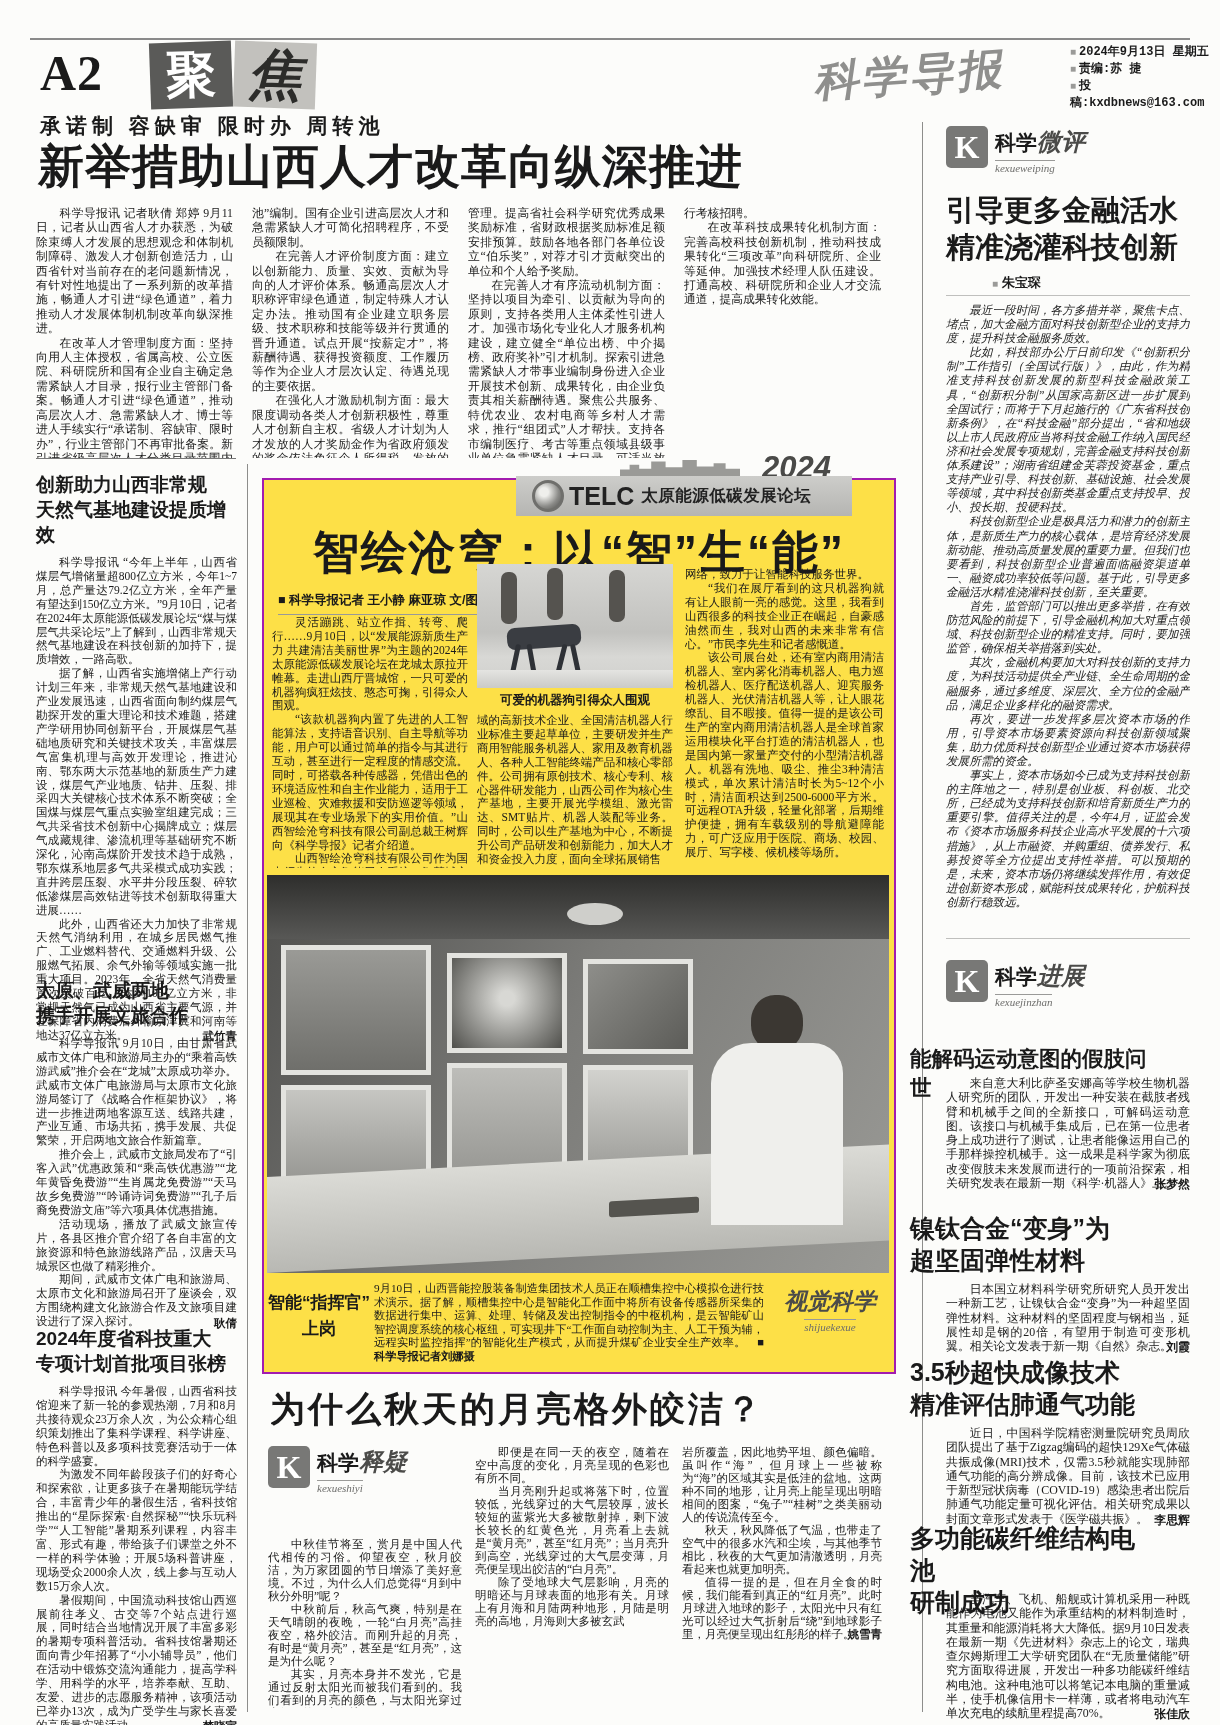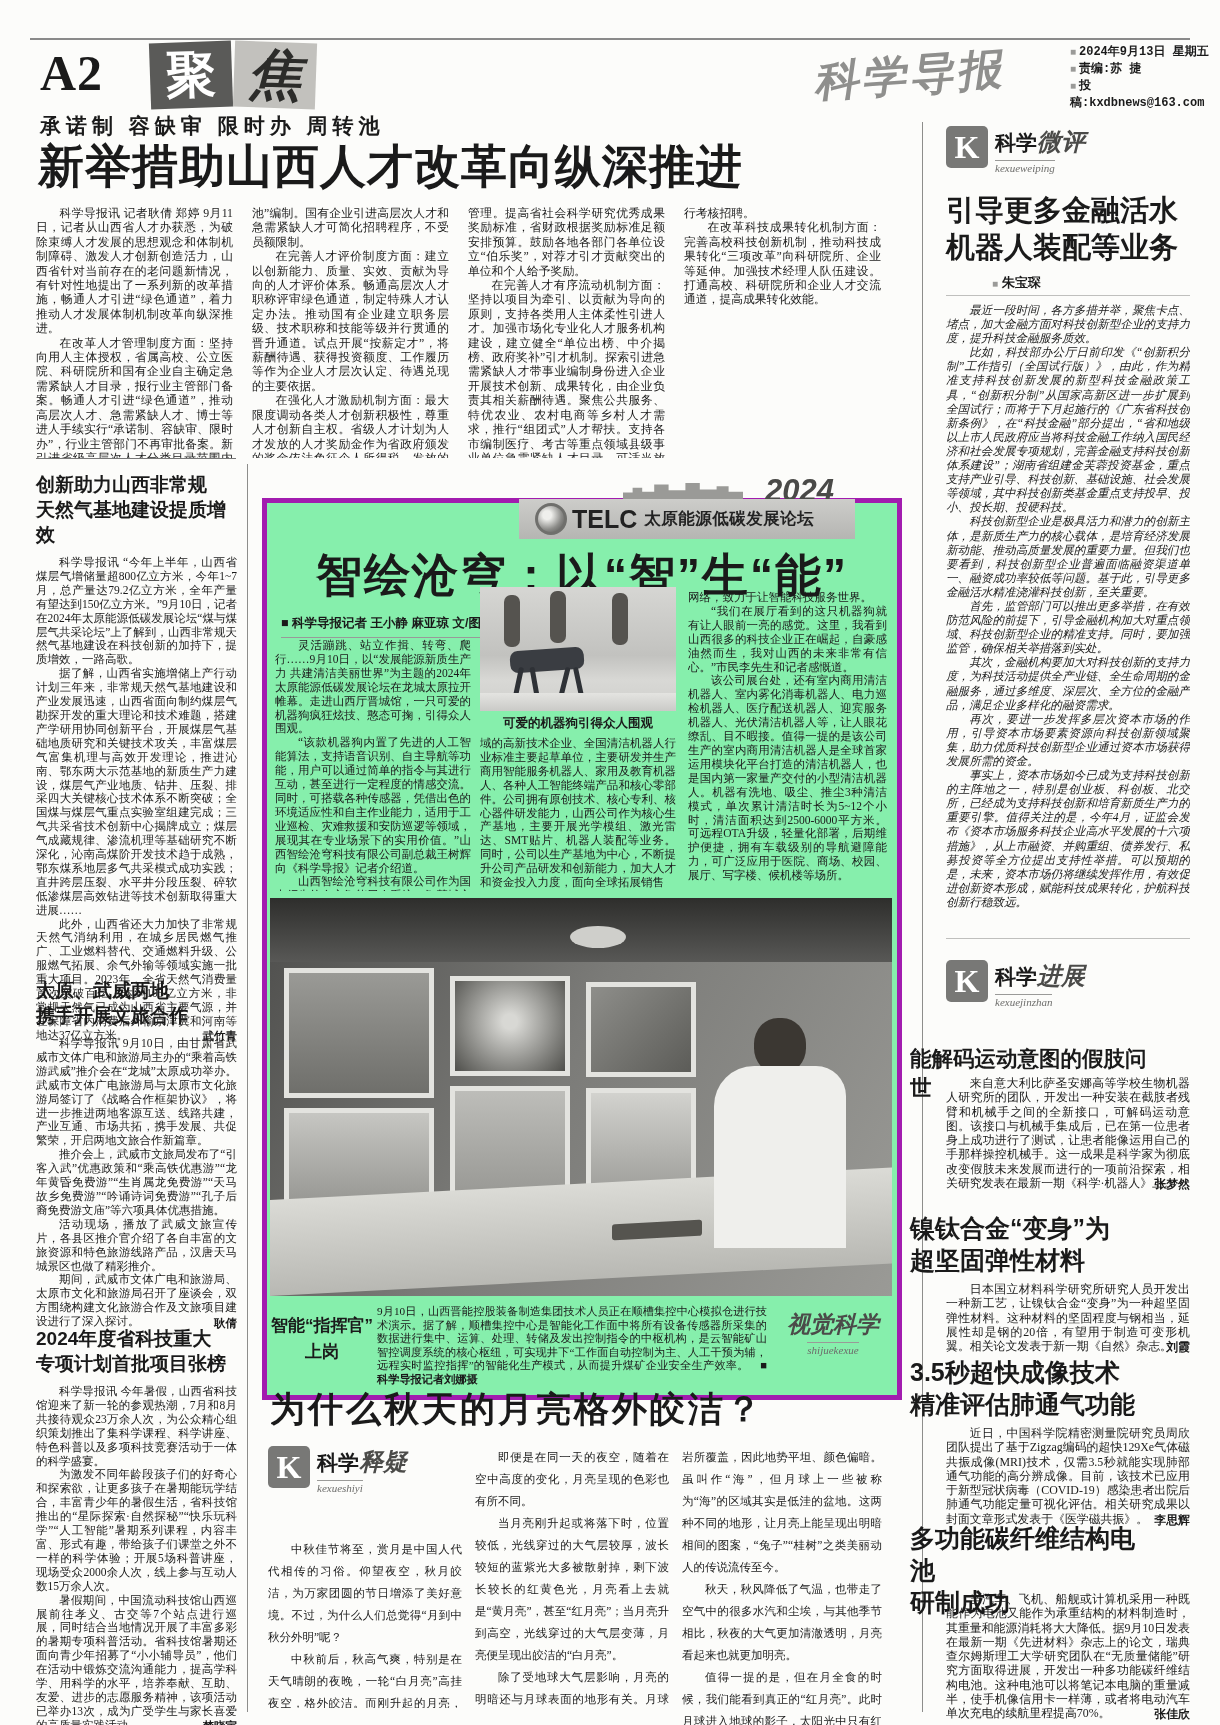--- a/index.html
+++ b/index.html
@@ -29,21 +29,21 @@
   .vd1{left:247px;top:464px;width:1px;height:1248px;background:#8d8d8b;}
   .vd2{left:922px;top:122px;width:1px;height:1590px;background:#8d8d8b;}
   
   .lrule{left:36px;top:458px;width:200px;height:1px;background:#777;}
   .lart{left:36px;width:201px;}
   .lhead{font-weight:700;font-size:19px;line-height:25px;font-family:"Liberation Sans",sans-serif;}
   .lbody{margin-top:9px;font-size:11.5px;line-height:13.9px;}
   .author{font-weight:700;text-align:right;}
   .pull{margin-top:-13.5px;}
   
-  .fbox{left:262px;top:498px;width:630px;height:892px;border:5px solid #a21caf;background:#86efac;}
+  .fbox{left:262px;top:478px;width:630px;height:892px;border:2px solid #a21caf;background:#fde047;}
   .banner-strip{position:absolute;left:252px;top:-4px;width:336px;height:40px;background:linear-gradient(#cdcdca,#b5b5b2);display:flex;align-items:center;padding-left:16px;box-sizing:border-box;}
   .telc-circle{width:32px;height:32px;border-radius:50%;background:radial-gradient(circle at 35% 35%,#efefec 18%,#8c8c89 60%,#4c4c4a);border:3px solid #6f6f6c;box-sizing:border-box;}
   .telc-word{font-weight:900;font-size:25px;color:#222;margin:0 7px 0 5px;font-family:"Liberation Sans",sans-serif;}
   .banner-title{font-weight:900;font-size:16.5px;color:#222;font-family:"Liberation Sans",sans-serif;letter-spacing:0.5px;}
   .banner-year{position:absolute;left:498px;top:-30px;font-weight:900;font-size:31px;font-style:italic;color:#4a4a48;font-family:"Liberation Sans",sans-serif;}
   .skyline{position:absolute;left:356px;top:-20px;width:120px;height:16px;background:#9a9a97;clip-path:polygon(0 100%,0 60%,8% 60%,8% 30%,16% 30%,16% 55%,26% 55%,26% 10%,38% 10%,38% 45%,52% 45%,52% 0,64% 0,64% 40%,78% 40%,78% 20%,88% 20%,88% 55%,100% 55%,100% 100%);}
   .fhead{position:absolute;left:0;width:100%;top:42px;text-align:center;font-weight:900;font-size:46px;letter-spacing:2px;font-family:"Liberation Sans",sans-serif;}
   .fby{position:absolute;left:14px;top:112px;width:226px;font-weight:700;font-size:12.5px;border-bottom:1px solid #999;padding-bottom:5px;font-family:"Liberation Sans",sans-serif;}
   .fcol{position:absolute;font-size:11.5px;line-height:13.9px;}
   .photo1{position:absolute;left:213px;top:84px;width:196px;height:124px;background:linear-gradient(#d6d6d3 0%,#c2c2bf 55%,#d8d8d5 75%,#cfcfcc 100%);overflow:hidden;}
@@ -68,21 +68,21 @@
   .script{font-style:italic;font-weight:700;color:#4b4b49;}
   .badge-sub{font-style:italic;font-size:11px;color:#6d6d6b;border-top:1px solid #9a9a98;display:inline-block;padding-top:1px;}
   
   .mhead{left:270px;top:1386px;font-weight:900;font-size:35px;letter-spacing:3px;font-family:"Liberation Sans",sans-serif;}
   .kbadge{display:flex;align-items:flex-start;}
   .kbox{width:42px;height:42px;border-radius:5px;background:#787876;color:#fff;font-weight:700;font-size:32px;display:flex;align-items:center;justify-content:center;font-family:"Liberation Serif",serif;}
   .kb-right{margin-left:7px;}
   .kb-t{font-size:21px;font-weight:900;font-family:"Liberation Sans",sans-serif;white-space:nowrap;}
   .kb-t .script{font-size:24px;}
   .moonbadge{left:268px;top:1446px;}
-  .mcolm{font-size:11.5px;line-height:22px;position:absolute;}
+  .mcolm{font-size:11.5px;line-height:13px;position:absolute;}
   .wbadge{left:946px;top:126px;}
   .whead{left:946px;top:192px;font-weight:900;font-size:29px;line-height:37px;font-family:"Liberation Sans",sans-serif;}
   .wby{left:946px;top:274px;font-weight:700;font-size:13px;font-family:"Liberation Sans",sans-serif;margin-left:46px;}
   .wby .b{color:#9a9a98;font-size:10px;margin-right:4px;}
   .wrule{left:946px;top:295px;width:244px;height:1px;background:#bfbfbd;}
   .wbody{left:946px;top:304px;width:244px;height:604px;font-style:italic;font-size:11.6px;line-height:14.1px;}
   .jrule{left:946px;top:938px;width:244px;height:1px;background:#bfbfbd;}
   .jbadge{left:946px;top:960px;}
   .rahead{left:910px;width:244px;font-weight:900;font-family:"Liberation Sans",sans-serif;}
   .rabody{left:946px;width:244px;font-size:11.9px;line-height:14.3px;}
@@ -264,21 +264,21 @@
   </div>
 
   <div class="abs kbadge wbadge">
     <div class="kbox">K</div>
     <div class="kb-right">
       <div class="kb-t"><span>科学</span><span class="script">微评</span></div>
       <span class="badge-sub">kexueweiping</span>
     </div>
   </div>
   <div class="abs whead">
-    <span>引导更多金融活水</span><br><span>机器人装配等业务</span>
+    <span>引导更多金融活水</span><br><span>精准浇灌科技创新</span>
   </div>
   <div class="abs wby"><span class="b">■</span><span>朱宝琛</span></div>
   <div class="abs wrule"></div>
   <div class="abs wbody just clip">
       <p>最近一段时间，各方多措并举，聚焦卡点、堵点，加大金融方面对科技创新型企业的支持力度，提升科技金融服务质效。</p>
       <p>比如，科技部办公厅日前印发《“创新积分制”工作指引（全国试行版）》，由此，作为精准支持科技创新发展的新型科技金融政策工具，“创新积分制”从国家高新区进一步扩展到全国试行；而将于下月起施行的《广东省科技创新条例》，在“科技金融”部分提出，“省和地级以上市人民政府应当将科技金融工作纳入国民经济和社会发展专项规划，完善金融支持科技创新体系建设”；湖南省组建金芙蓉投资基金，重点支持产业引导、科技创新、基础设施、社会发展等领域，其中科技创新类基金重点支持投早、投小、投长期、投硬科技。</p>
       <p>科技创新型企业是极具活力和潜力的创新主体，是新质生产力的核心载体，是培育经济发展新动能、推动高质量发展的重要力量。但我们也要看到，科技创新型企业普遍面临融资渠道单一、融资成功率较低等问题。基于此，引导更多金融活水精准浇灌科技创新，至关重要。</p>
       <p>首先，监管部门可以推出更多举措，在有效防范风险的前提下，引导金融机构加大对重点领域、科技创新型企业的精准支持。同时，要加强监管，确保相关举措落到实处。</p>
       <p>其次，金融机构要加大对科技创新的支持力度，为科技活动提供全产业链、全生命周期的金融服务，通过多维度、深层次、全方位的金融产品，满足企业多样化的融资需求。</p>
       <p>再次，要进一步发挥多层次资本市场的作用，引导资本市场要素资源向科技创新领域聚集，助力优质科技创新型企业通过资本市场获得发展所需的资金。</p>

